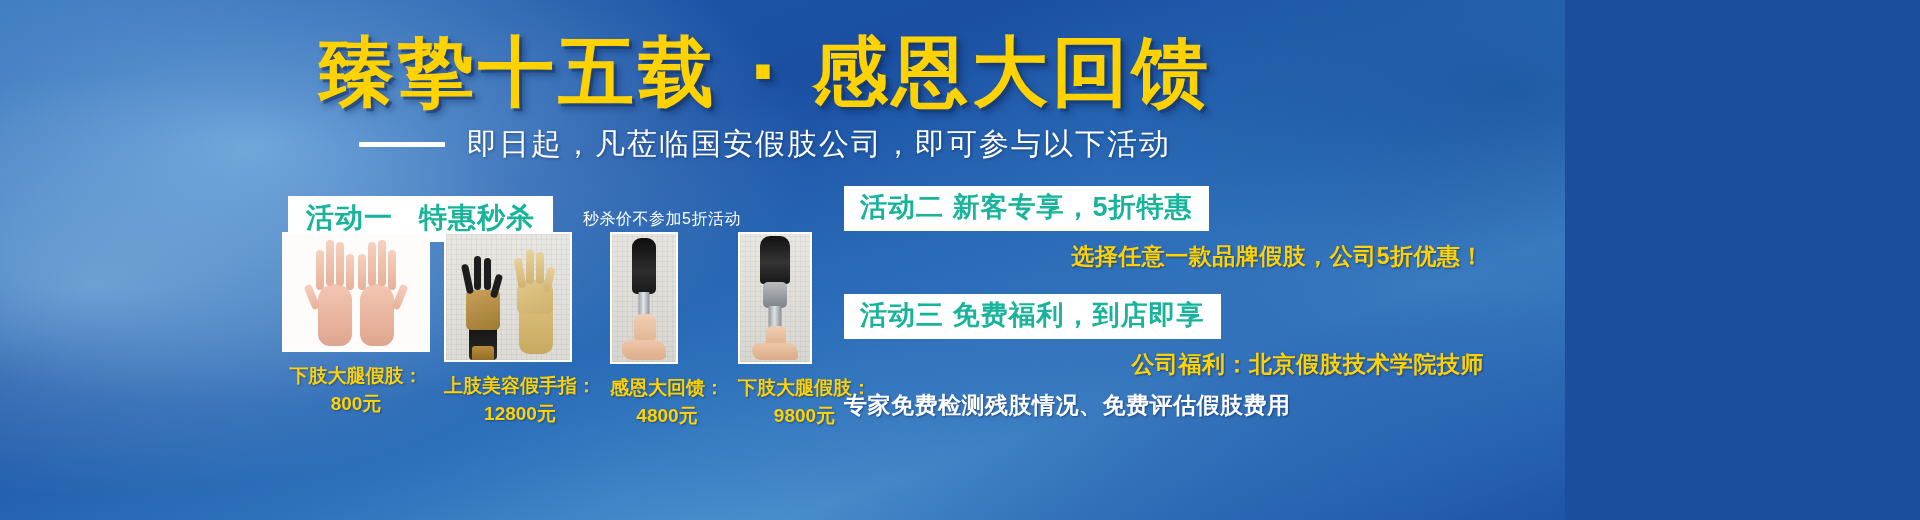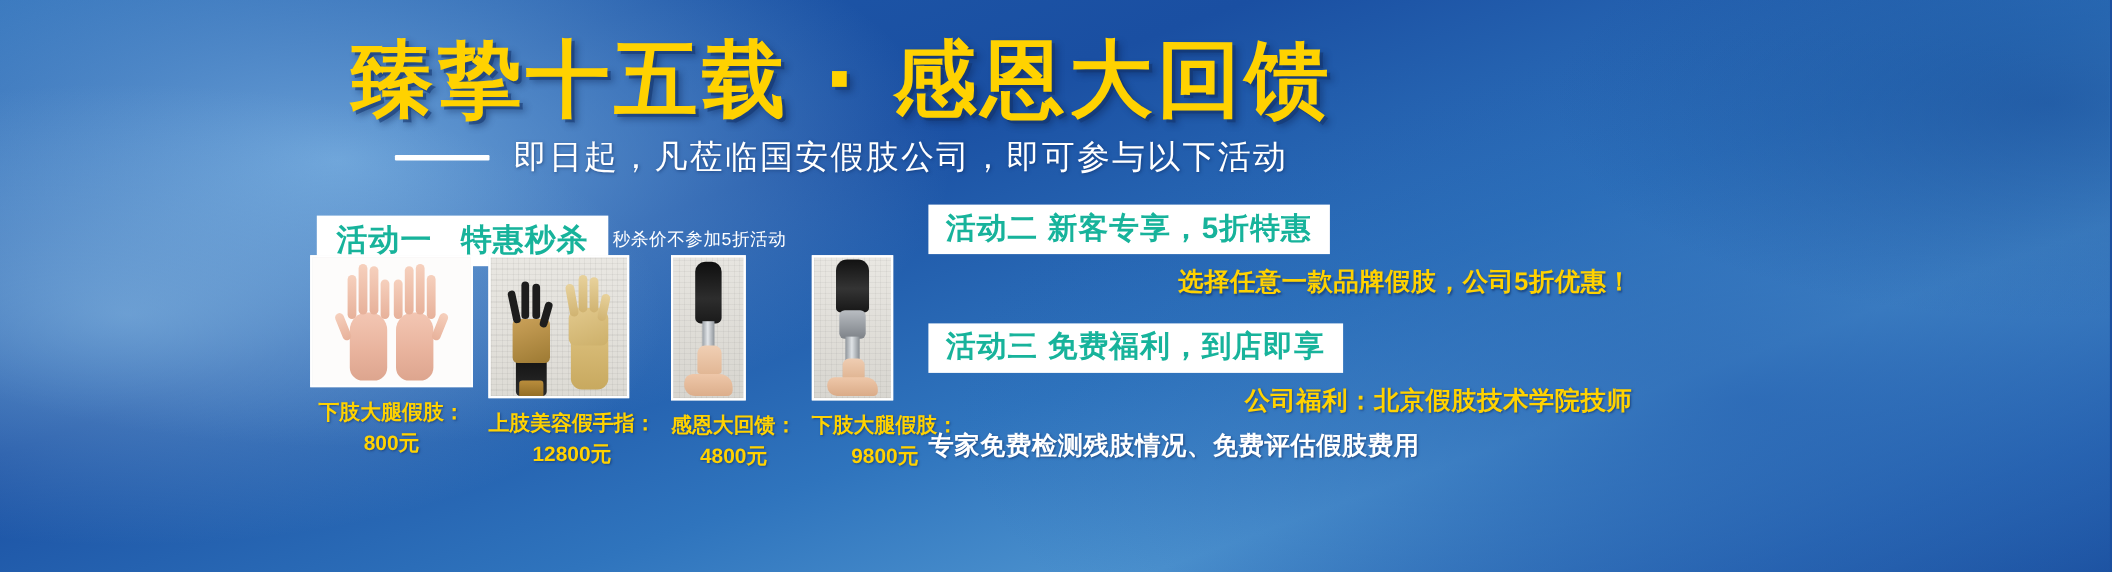--- a/index.html
+++ b/index.html
@@ -5,21 +5,21 @@
   * { margin:0; padding:0; box-sizing:border-box; }
   html, body { width:1920px; height:520px; }
   body {
     font-family:"Liberation Sans", sans-serif;
     overflow:hidden;
     background:#1b4f9e;
   }
 
   .banner {
     position:relative;
-    width:1918px;
+    width:1565px;
     height:520px;
     overflow:hidden;
     background:
       radial-gradient(ellipse 900px 420px at 16% 28%, rgba(120,175,225,0.85) 0%, rgba(120,175,225,0.0) 62%),
       radial-gradient(ellipse 1100px 520px at 83% 70%, rgba(36,96,176,0.70) 0%, rgba(36,96,176,0.0) 66%),
       linear-gradient(160deg, #2f6fb8 0%, #1d55a6 18%, #1a4fa2 34%, #2f74bd 58%, #4d93cf 74%, #2a66b2 90%, #1b4f9e 100%);
   }
   .banner:before {
     content:"";
     position:absolute; left:0; top:0; right:0; bottom:0;
@@ -72,21 +72,21 @@
     border-radius:1px;
   }
 
   
   .left-col {
     position:absolute;
     left:288px; top:196px;
     width:600px;
   }
   .badge-row-1 {
-    display:flex; align-items:center; gap:4px;
+    display:flex; align-items:center; gap:30px;
   }
   .badge-white {
     background:#ffffff;
     color:#17b39b;
     font-weight:bold;
     display:inline-block;
     white-space:nowrap;
   }
   .badge-a1 {
     font-size:28px;

